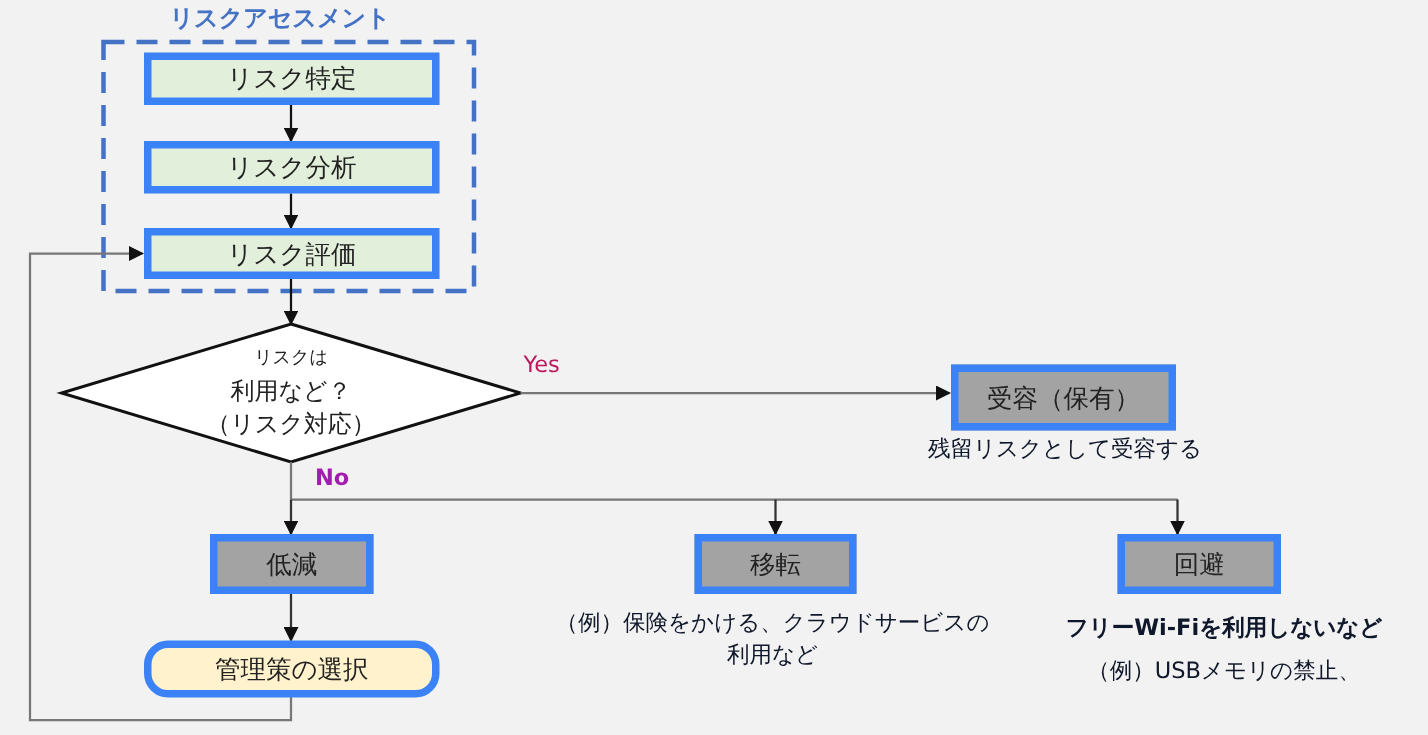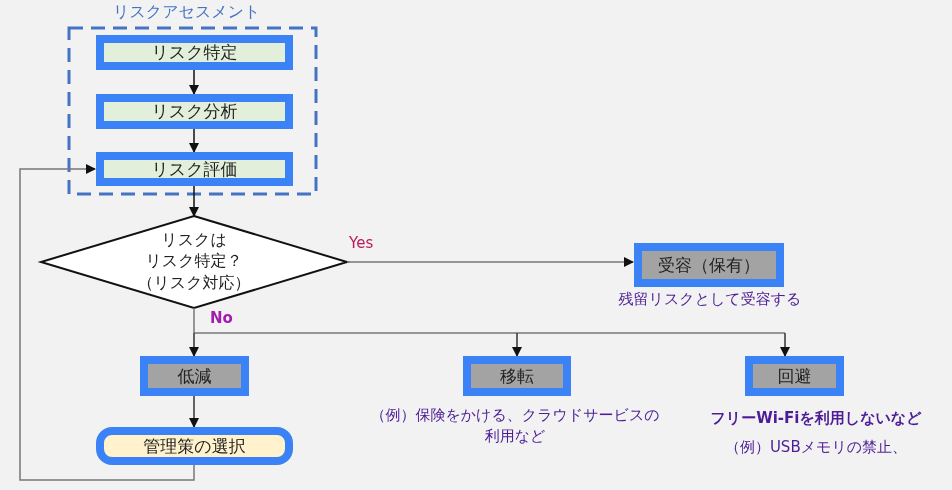--- a/index.html
+++ b/index.html
@@ -1,25 +1,25 @@
 <!DOCTYPE html>
 <html><head>
   <meta charset="utf-8">
   <style>
     html, body { margin:0; padding:0; }
     body { width:952px; height:490px; background:#f2f2f2; position:relative; overflow:hidden;
            font-family:"DejaVu Sans", sans-serif; color:#222; }
     svg.lines { position:absolute; left:0; top:0; }
-    .box { position:absolute; box-sizing:border-box; border:8px solid #3b82f6; display:flex;
+    .box { position:absolute; box-sizing:border-box; border:5px solid #3b82f6; display:flex;
            align-items:center; justify-content:center; font-size:17px; color:#222; }
     .green { background:#e2efda; }
     .blue { background:#a3a3a3; }
     .yellow { background:#fff2cc;border-radius:16px; }
-    .label { position:absolute; font-size:15px; text-align:center; line-height:21px; color:#4c1d95; }
-    .title { position:absolute; color:#4472c4; font-weight:normal; font-size:16px; }
+    .label { position:absolute; font-size:15px; text-align:center; line-height:21px; color:#0f172a; }
+    .title { position:absolute; color:#4472c4; font-weight:bold; font-size:16px; }
     .dtext { position:absolute; text-align:center; color:#222; }
   </style>
 </head>
 <body>
 
 <svg class="lines" width="952" height="490">
   <defs>
     <marker id="arr" markerWidth="10" markerHeight="10" refX="9" refY="5" orient="auto" markerUnits="userSpaceOnUse">
       <path d="M0,0 L10,5 L0,10 z" fill="#111"></path>
     </marker>
@@ -45,32 +45,32 @@
 
   <polyline points="194,464 194,480 20,480 20,169 95,169" fill="none" stroke="#777" stroke-width="1.5" marker-end="url(#arr)"></polyline>
 </svg>
 
 <div class="title" style="left:113px; top:2px;">リスクアセスメント</div>
 
 <div class="box green" style="left:96px; top:35px; width:197px; height:35px;">リスク特定</div>
 <div class="box green" style="left:96px; top:94px; width:197px; height:35px;">リスク分析</div>
 <div class="box green" style="left:96px; top:152px; width:197px; height:34px;">リスク評価</div>
 
-<div class="dtext" style="left:94px; top:230px; width:200px; font-size:16px;">リスクは</div>
-<div class="dtext" style="left:94px; top:251px; width:200px; font-size:16px;">リスク特定？</div>
+<div class="dtext" style="left:94px; top:230px; width:200px; font-size:12px;">リスクは</div>
+<div class="dtext" style="left:94px; top:251px; width:200px; font-size:16px;">利用など？</div>
 <div class="dtext" style="left:94px; top:273px; width:200px; font-size:16px;">（リスク対応）</div>
 
 <div class="label" style="left:349px; top:233px; color:#be185d;">Yes</div>
 <div class="label" style="left:210px; top:308px; color:#a21caf;font-weight:bold;">No</div>
 
 <div class="box blue" style="left:634px; top:243px; width:150px; height:44px;">受容（保有）</div>
 <div class="label" style="left:580px; top:289px; width:260px;">残留リスクとして受容する</div>
 
 <div class="box blue" style="left:140px; top:356px; width:109px; height:40px;">低減</div>
 <div class="box blue" style="left:463px; top:356px; width:108px; height:40px;">移転</div>
-<div class="box blue" style="left:745px; top:356px; width:99px; height:40px;">回避</div>
+<div class="box blue" style="left:745px; top:356px; width:109px; height:40px;">回避</div>
 
 <div class="label" style="left:330px; top:405px; width:370px;">（例）保険をかける、クラウドサービスの</div>
 <div class="label" style="left:330px; top:426px; width:370px;">利用など</div>
 <div class="label" style="left:680px; top:409px; width:272px;margin-top:28px;">（例）USBメモリの禁止、</div>
 <div class="label" style="left:680px; top:408px; width:272px;font-weight:bold;">フリーWi-Fiを利用しないなど</div>
 
 <div class="box yellow" style="left:96px; top:427px; width:197px; height:38px;">管理策の選択</div>
 
 </body></html>

